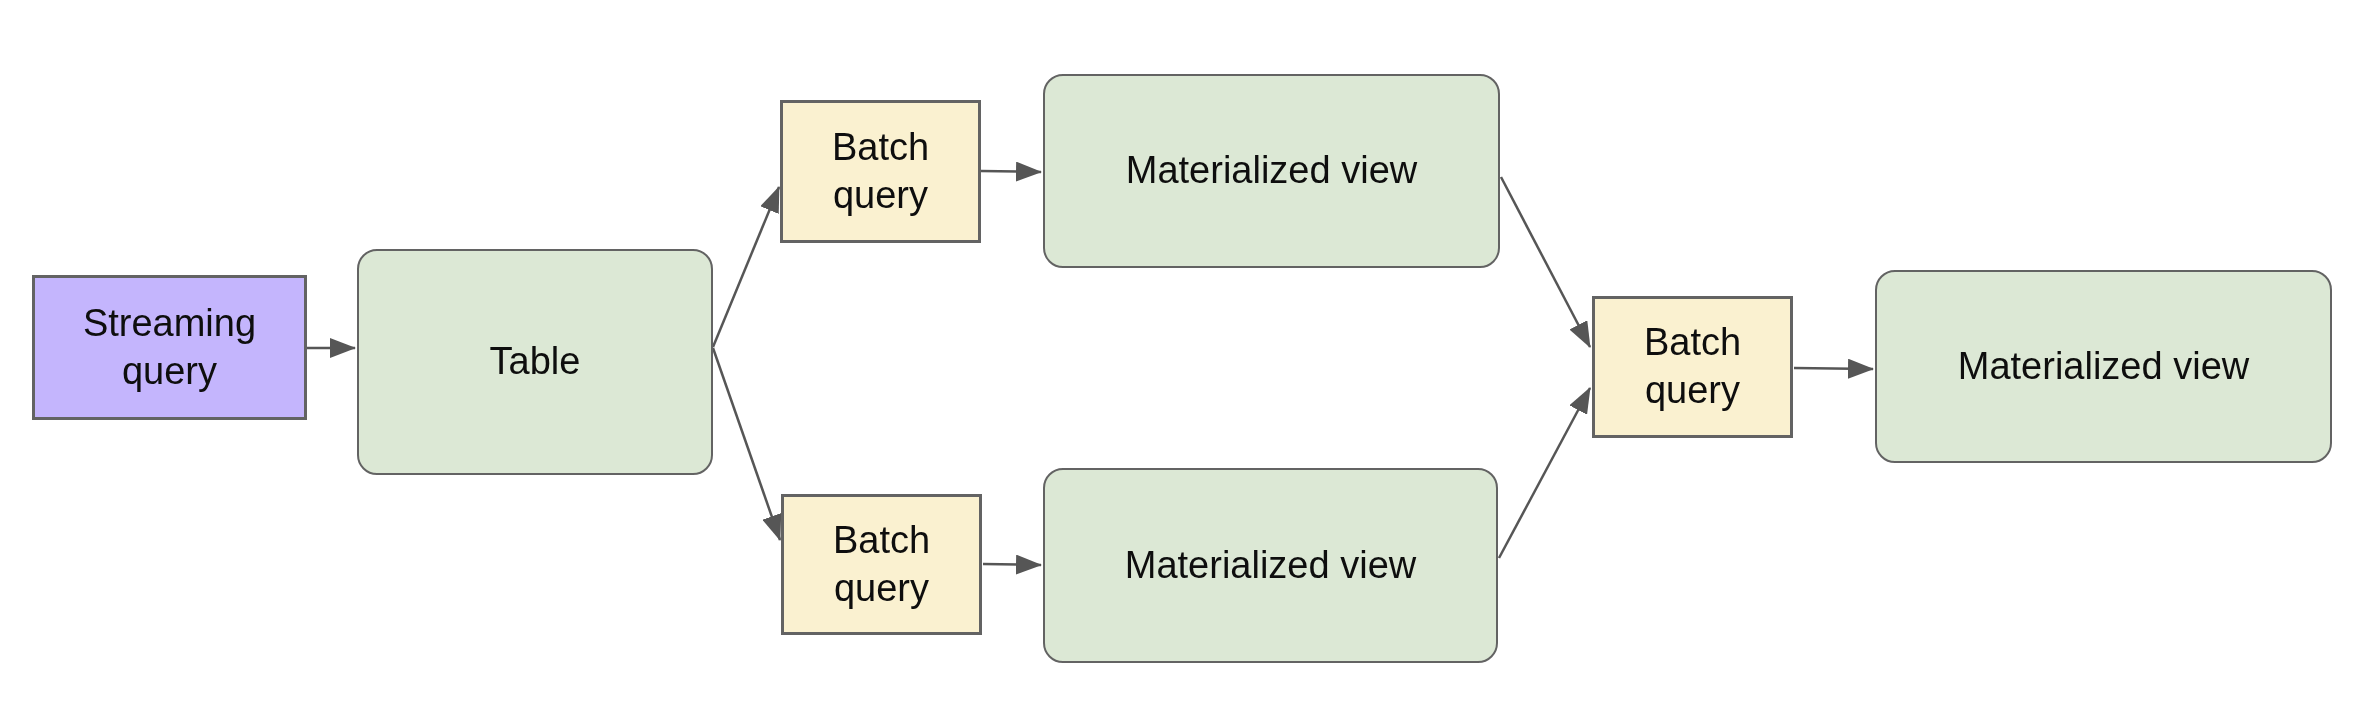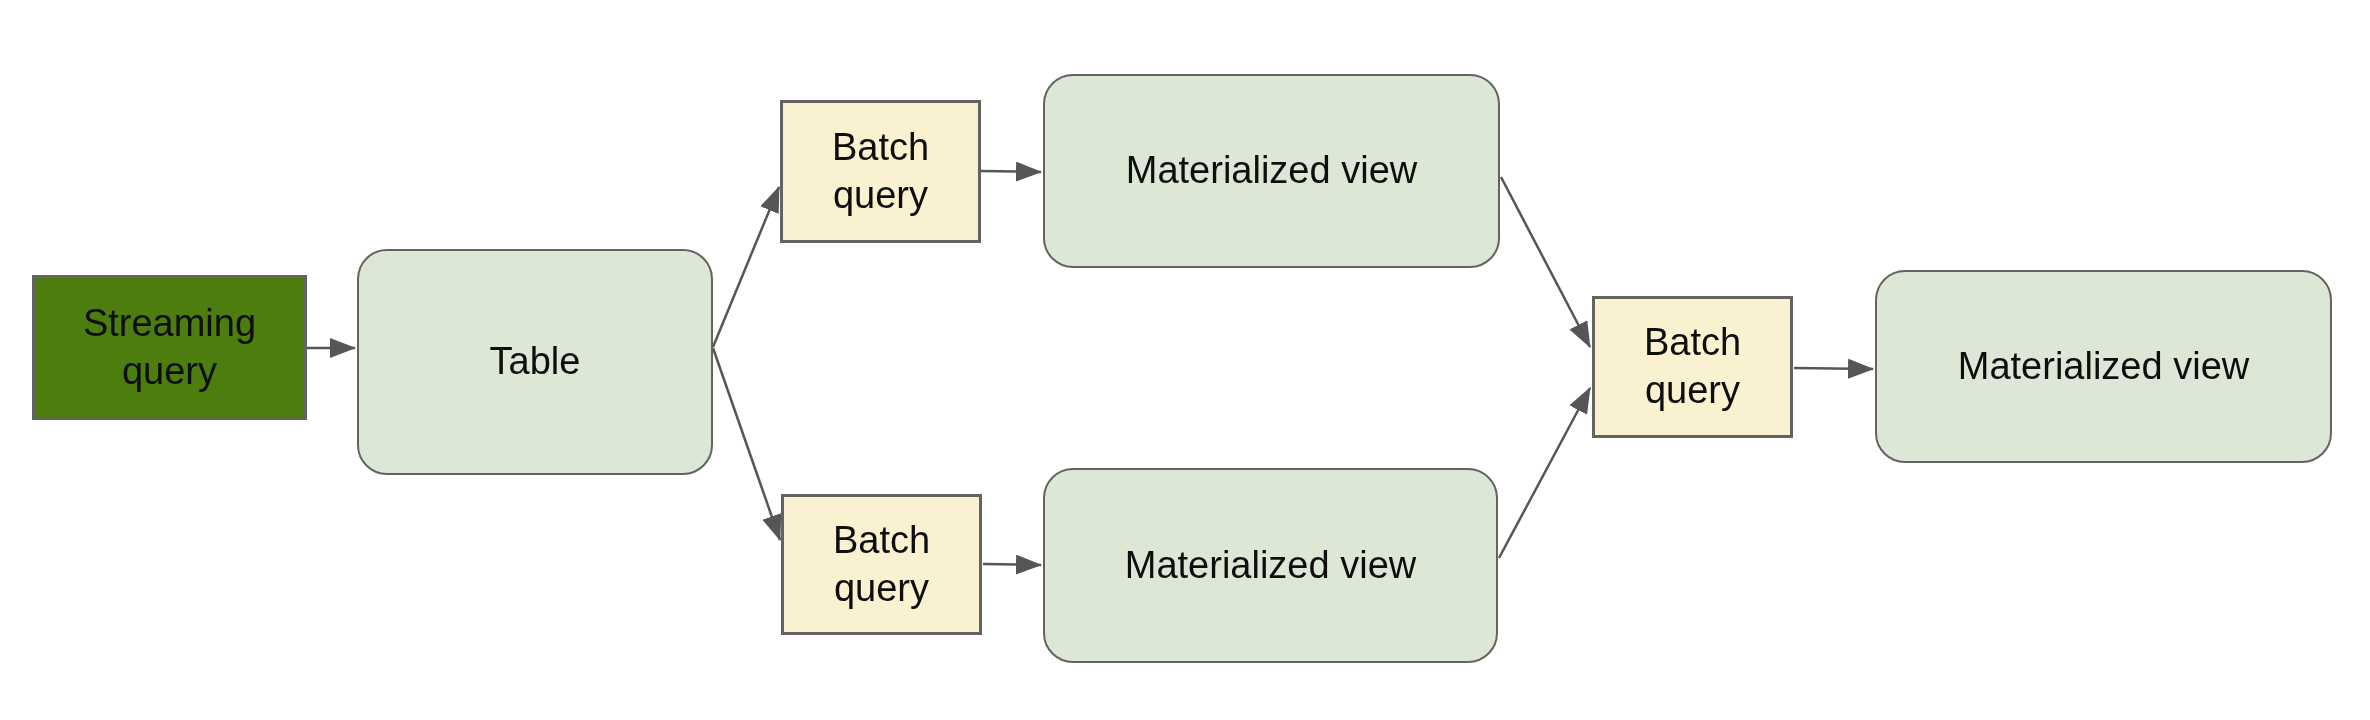--- a/index.html
+++ b/index.html
@@ -24,42 +24,42 @@
     display: flex;
     align-items: center;
     justify-content: center;
     text-align: center;
     font-size: 38px;
     line-height: 1.26;
     color: #0e0e0e;
     padding: 0 8px;
   }
   .node.query  { border: 3px solid; }
-  .node.table  { border: 2.5px solid; border-radius: 30px; }
+  .node.table  { border: 2.5px solid; border-radius: 20px; }
 </style>
 </head>
 <body>
 
 <div id="canvas" style="background: rgb(255, 255, 255);">
   <svg id="edges" viewBox="0 0 2370 720" xmlns="http://www.w3.org/2000/svg">
     <defs>
       <marker id="arrowhead" markerUnits="userSpaceOnUse" markerWidth="26" markerHeight="20" refX="25" refY="10" orient="auto">
         <path d="M0,0 L26,10 L0,20 Z" fill="#565656"></path>
       </marker>
     </defs>
   <line x1="307" y1="348" x2="355" y2="348" stroke="#565656" marker-end="url(#arrowhead)"></line>
       <line x1="713" y1="347" x2="779" y2="187" stroke="#565656" marker-end="url(#arrowhead)"></line>
       <line x1="713" y1="348" x2="780" y2="540" stroke="#565656" marker-end="url(#arrowhead)"></line>
       <line x1="981" y1="171" x2="1041" y2="172" stroke="#565656" marker-end="url(#arrowhead)"></line>
       <line x1="983" y1="564" x2="1041" y2="565" stroke="#565656" marker-end="url(#arrowhead)"></line>
       <line x1="1501" y1="177" x2="1590" y2="347" stroke="#565656" marker-end="url(#arrowhead)"></line>
       <line x1="1499" y1="558" x2="1590" y2="388" stroke="#565656" marker-end="url(#arrowhead)"></line>
       <line x1="1794" y1="368" x2="1873" y2="369" stroke="#565656" marker-end="url(#arrowhead)"></line>
     </svg>
-<div class="node query" style="left: 32px; top: 275px; width: 275px; height: 145px; background: #4d7c0f; border-color: rgb(99, 99, 99); color: rgb(14, 14, 14);">
+<div class="node query" style="left: 32px; top: 275px; width: 275px; height: 145px; background: #c4b5fd; border-color: rgb(99, 99, 99); color: rgb(14, 14, 14);">
       <span>Streaming query</span>
     </div>
     <div class="node table" style="left: 357px; top: 249px; width: 356px; height: 226px; background: rgb(220, 232, 213); border-color: rgb(99, 99, 99); color: rgb(14, 14, 14);">
       <span>Table</span>
     </div>
     <div class="node query" style="left: 780px; top: 100px; width: 201px; height: 143px; background: rgb(250, 241, 208); border-color: rgb(99, 99, 99); color: rgb(14, 14, 14);">
       <span>Batch query</span>
     </div>
     <div class="node table" style="left: 1043px; top: 74px; width: 457px; height: 194px; background: rgb(220, 232, 213); border-color: rgb(99, 99, 99); color: rgb(14, 14, 14);">
       <span>Materialized view</span>

